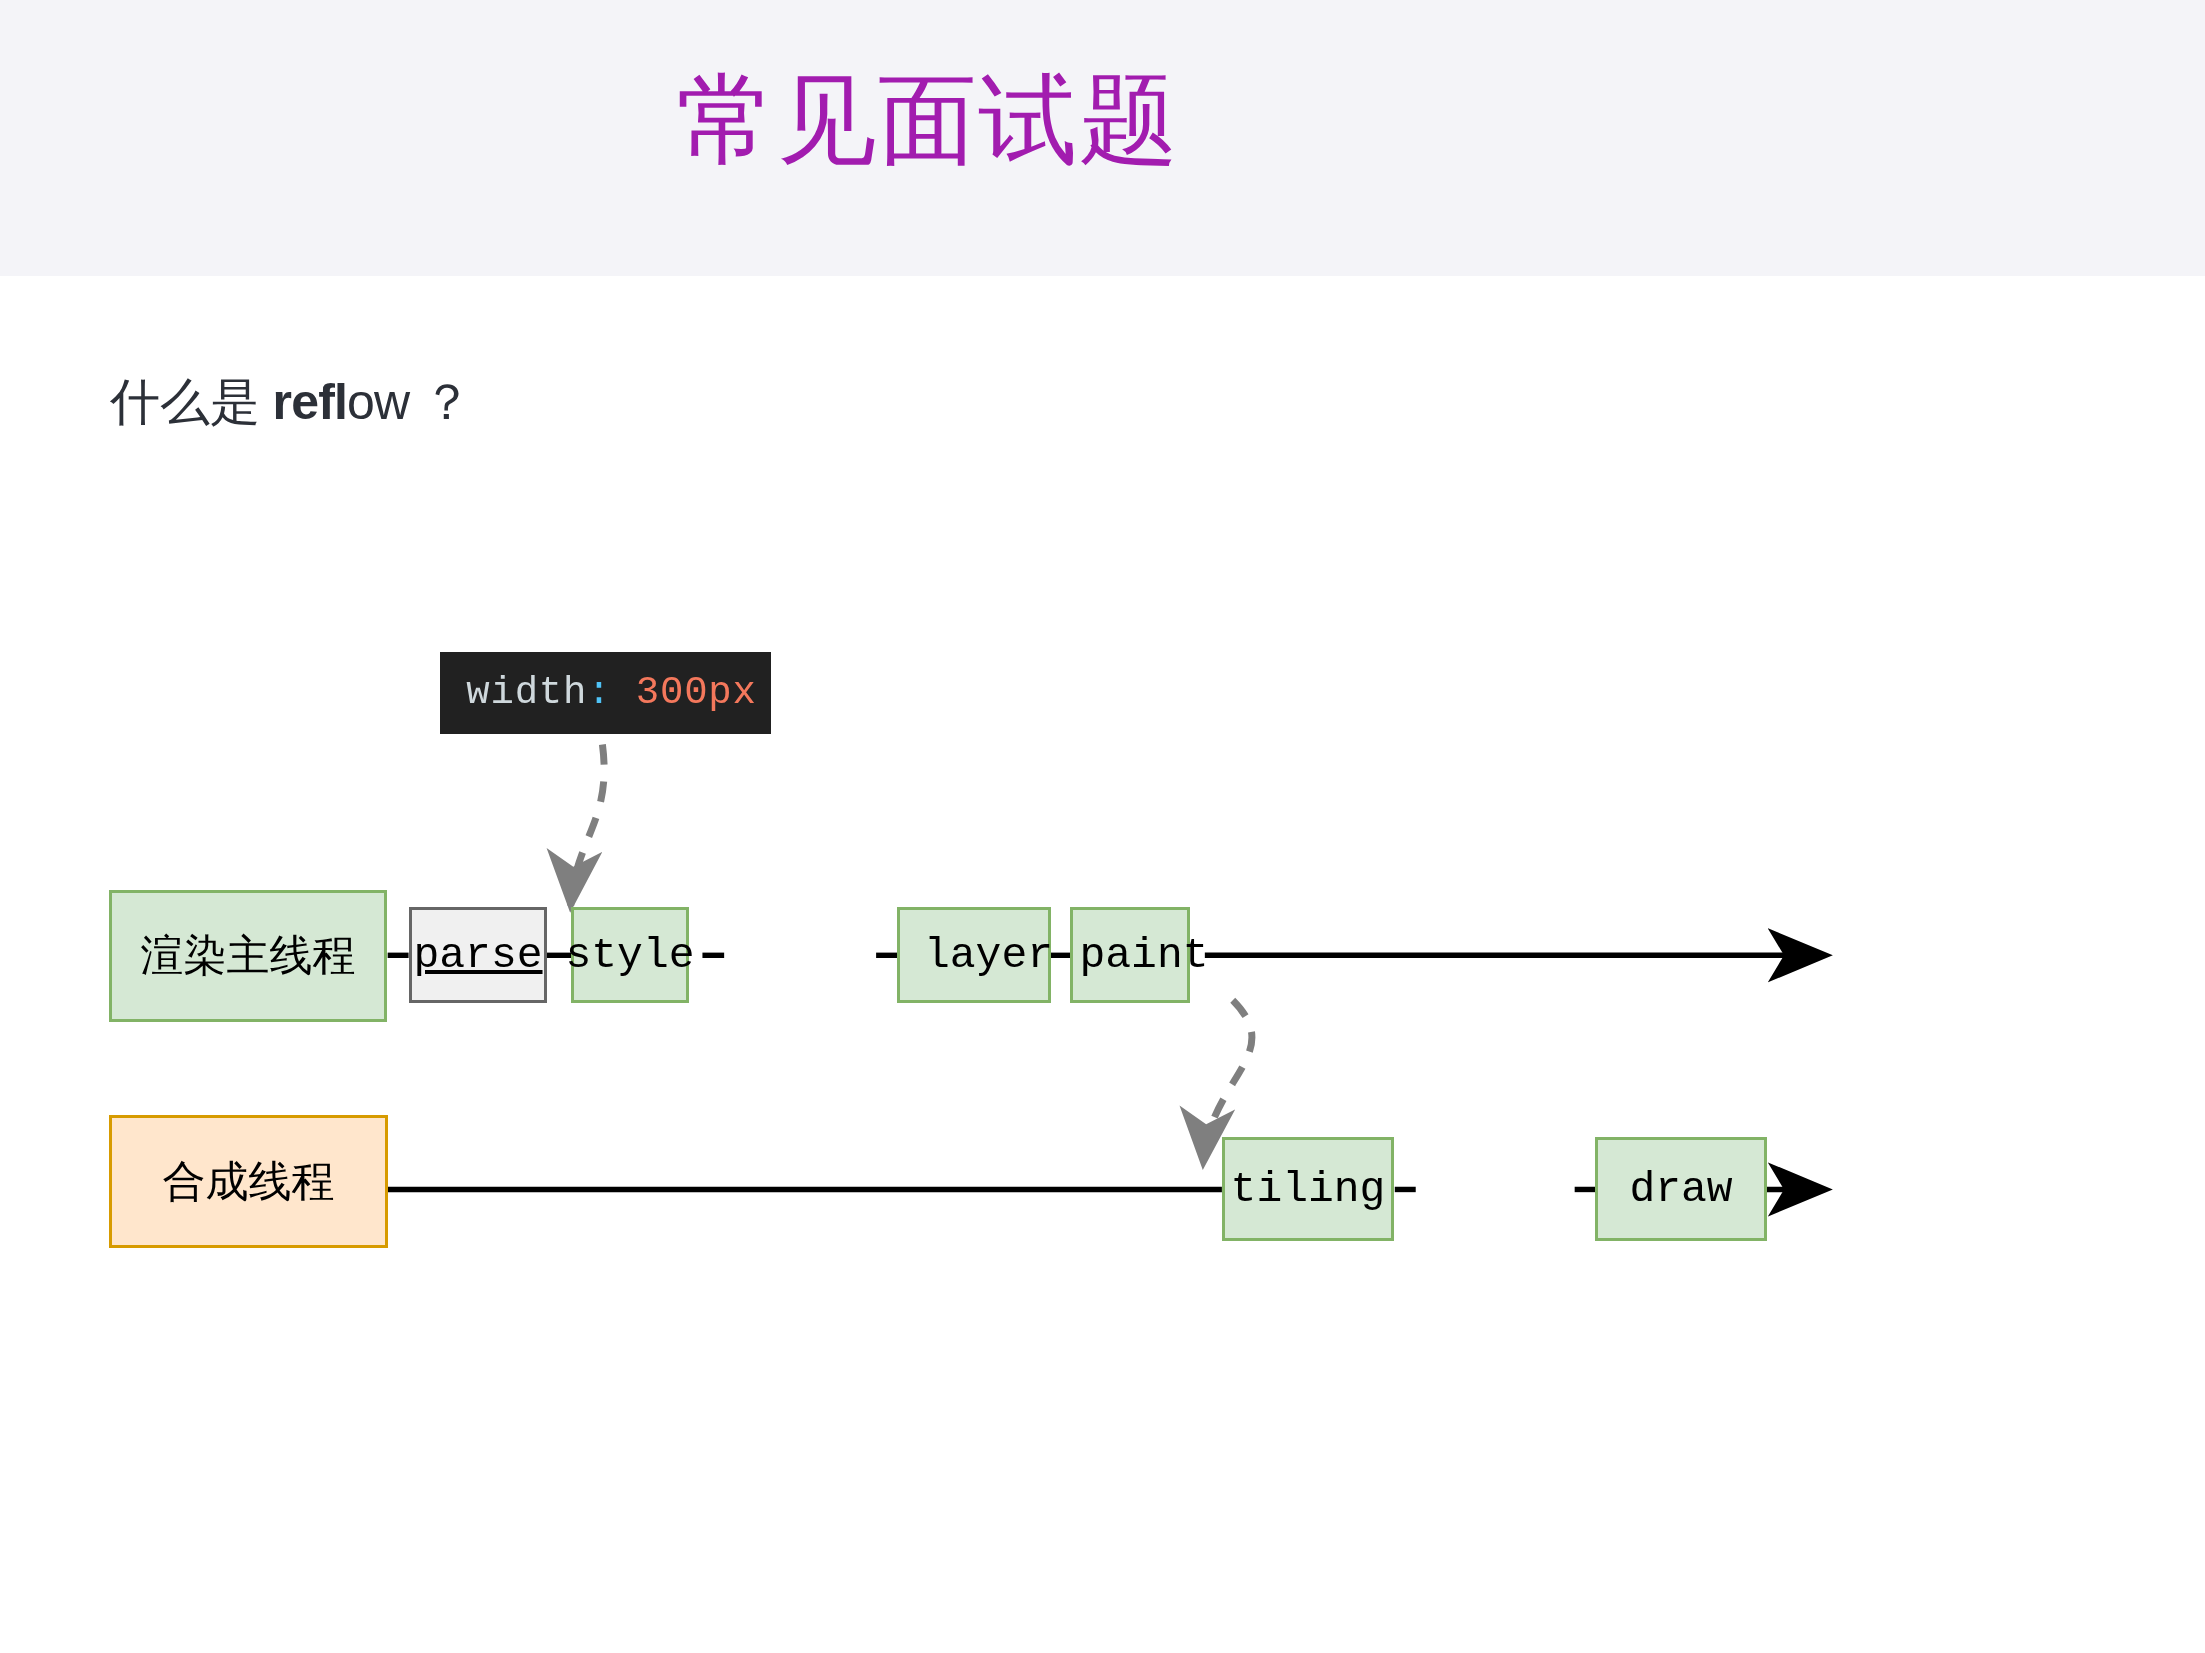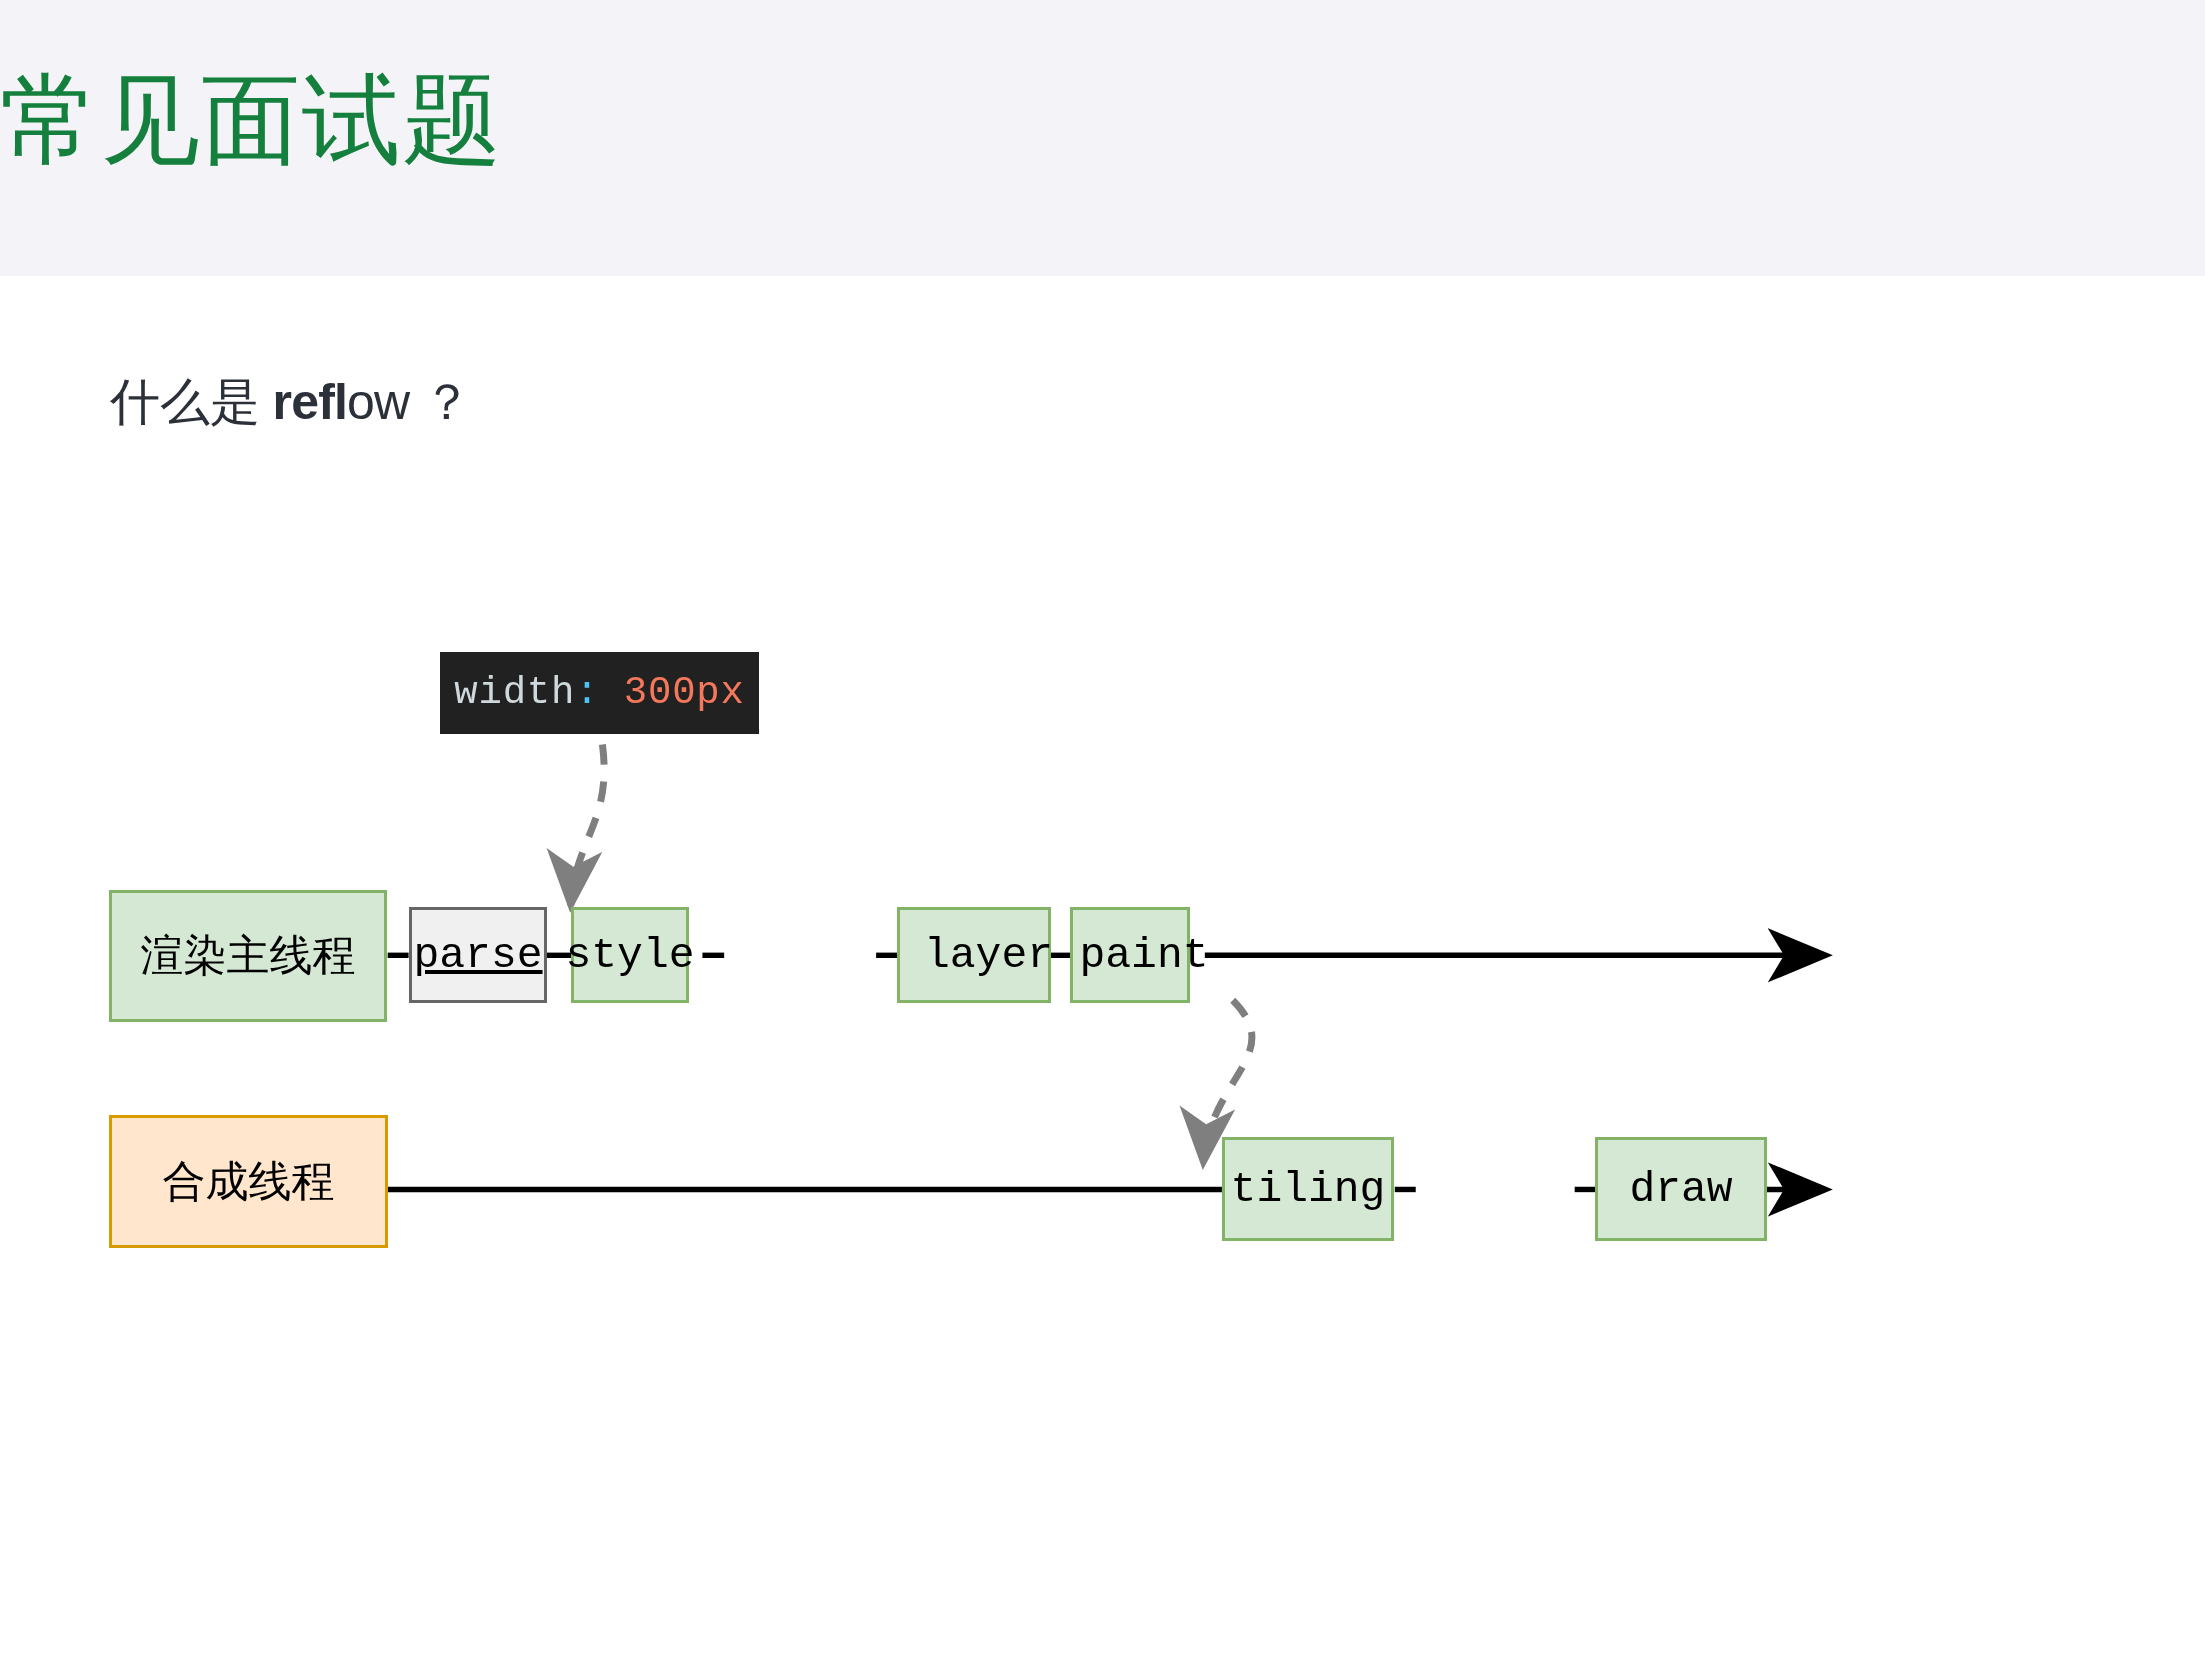--- a/index.html
+++ b/index.html
@@ -20,25 +20,25 @@
     position: absolute;
     left: 0; top: 0;
     width: 2205px;
     height: 276px;
     background: #f4f4f8;
   }
   .slide-title {
     position: absolute;
     left: 0; top: 54px;
     width: 1856px;
-    text-align: left;
+    text-align: center;
     font-family: "Liberation Serif", "DejaVu Serif", serif;
     font-size: 99px;
     line-height: 1.35;
-    color: #15803d;
+    color: #a21caf;
     letter-spacing: 1.6px;
     white-space: nowrap;
   }
 
   
   .question-heading {
     position: absolute;
     left: 110px;
     top: 372px;
     font-family: "Liberation Serif", "DejaVu Serif", serif;
@@ -100,20 +100,21 @@
     width: 319px;
     height: 82px;
     background: #212121;
     display: flex;
     align-items: center;
     justify-content: center;
     font-family: "Liberation Mono", "DejaVu Sans Mono", monospace;
     font-size: 39px;
     letter-spacing: 0.8px;
     white-space: nowrap;
+    padding-left: 12px;
   }
   .code-tip .prop  { color: #cfd8dc; }
   .code-tip .colon { color: #4fc3f7; }
   .code-tip .val   { color: #f4785c; }
 </style>
 </head>
 <body>
 
 <div class="header-band"></div>
 <div class="slide-title">常见面试题</div>

